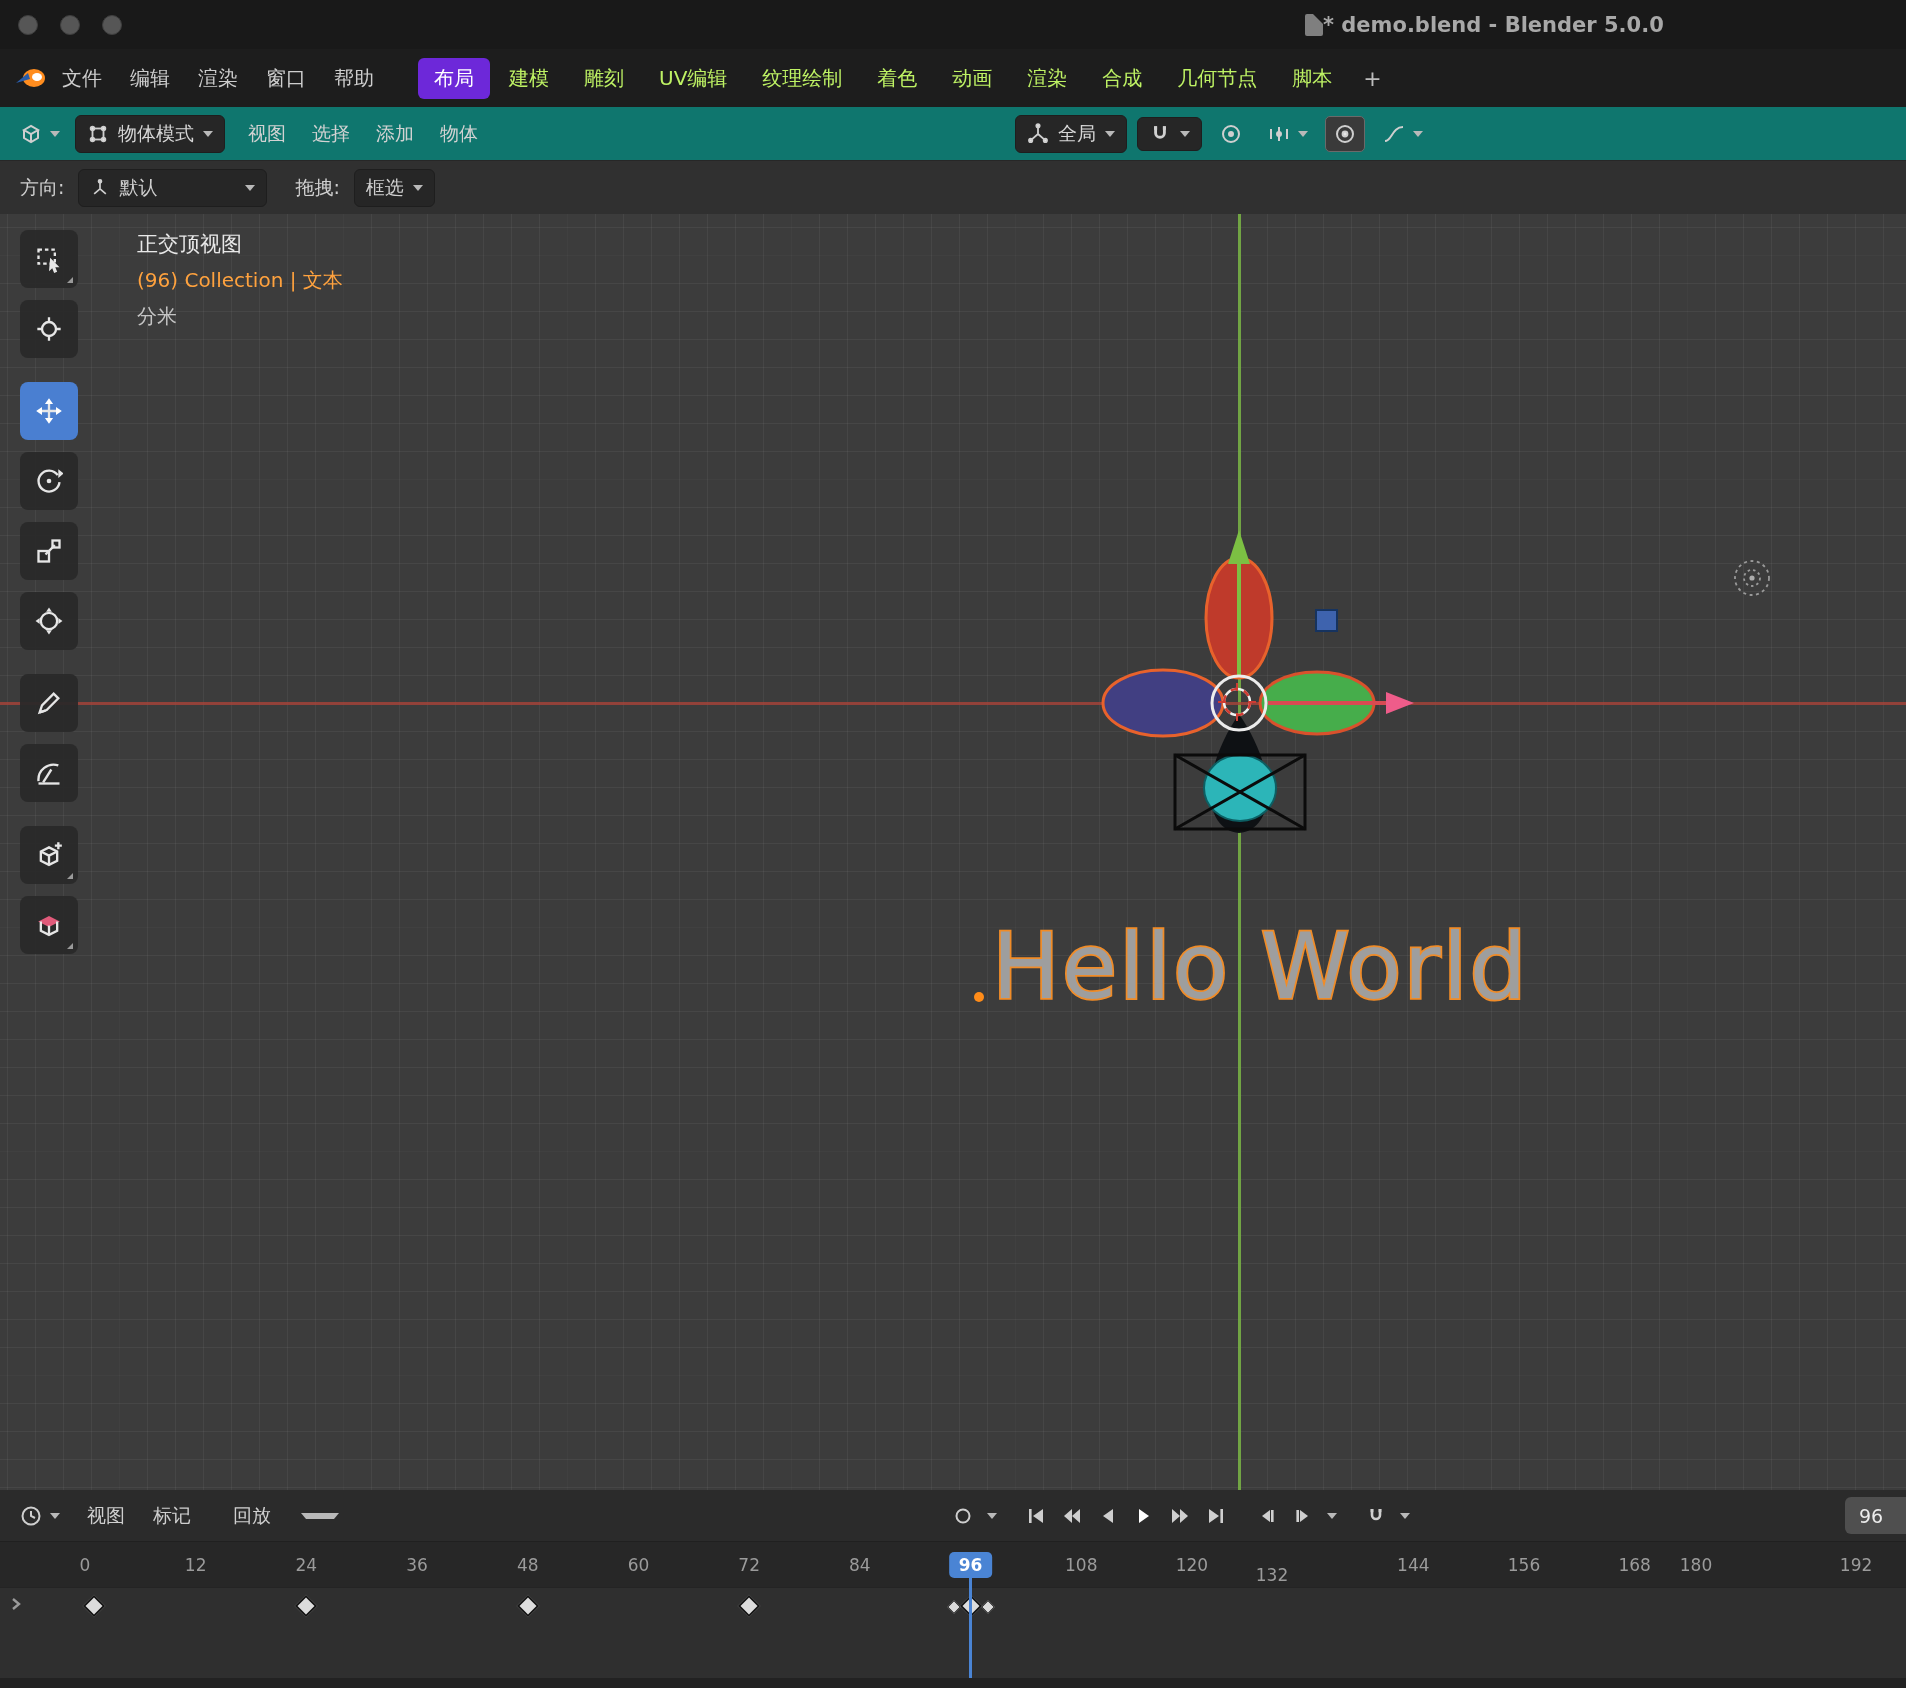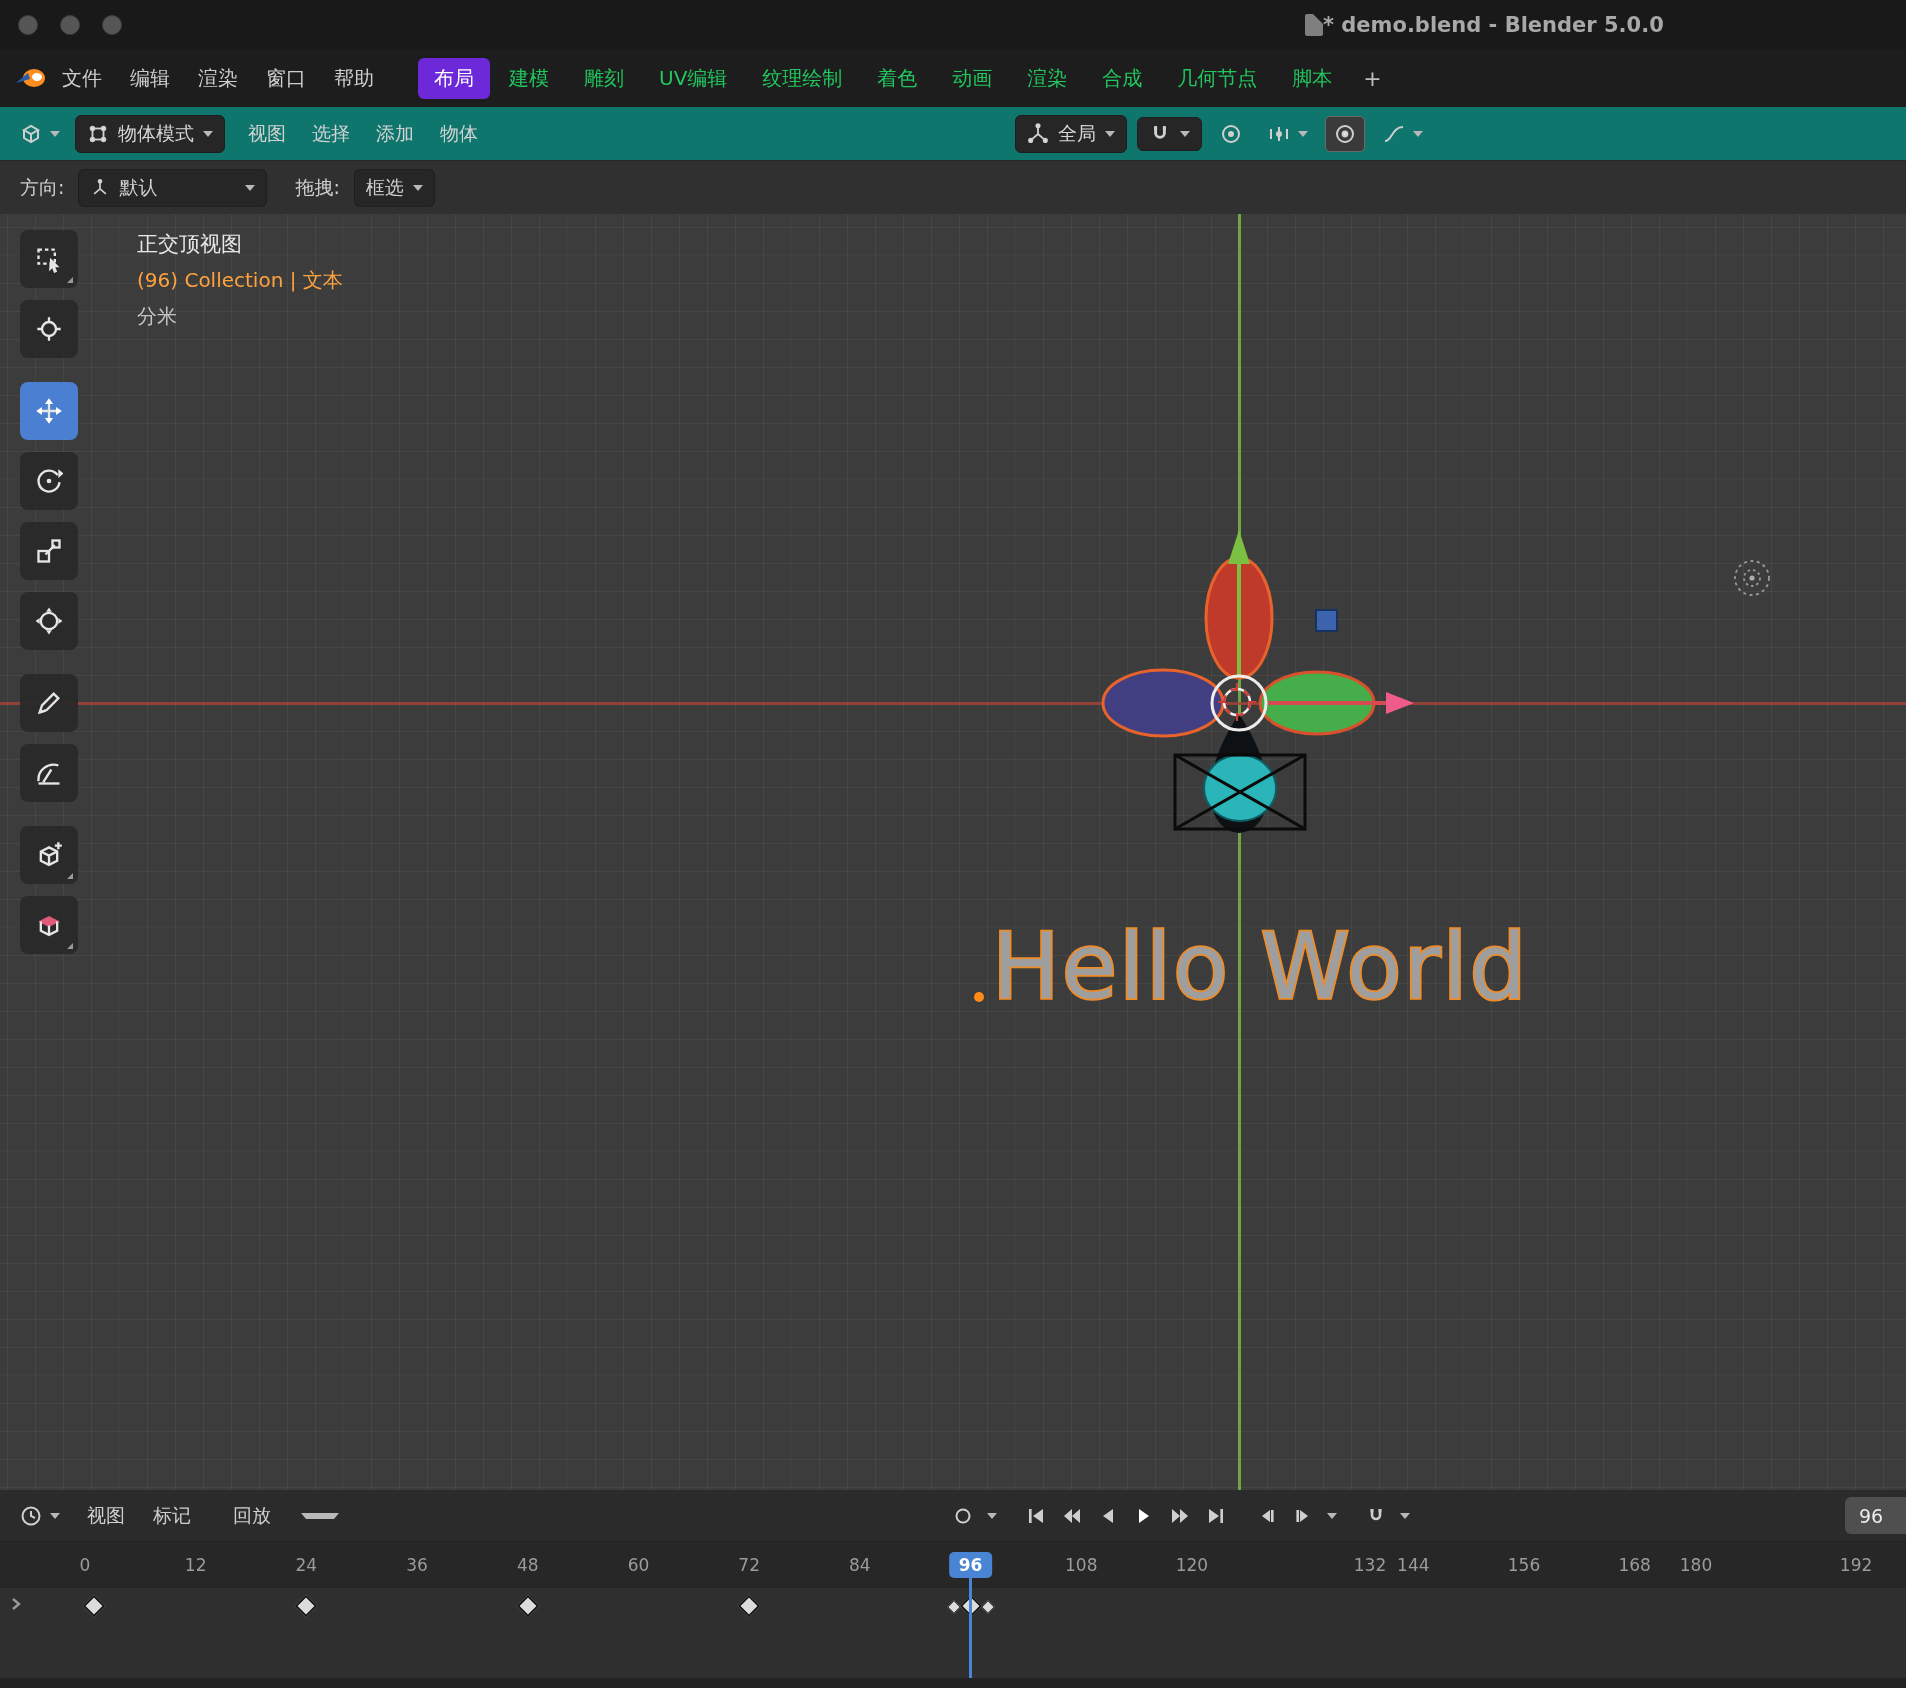--- a/index.html
+++ b/index.html
@@ -14,21 +14,21 @@
   .win-title{position:absolute;left:1305px;top:0;height:49px;display:flex;align-items:center;gap:0;
              color:#a8a8a8;font-size:21px;font-weight:bold;}
   .doc-icon{width:18px;height:22px;background:#7f7f7f;border-radius:2px;position:relative;}
   .doc-icon:after{content:"";position:absolute;right:0;top:0;border:5px solid #191919;border-left-color:transparent;border-bottom-color:transparent;}
 
   
   .menubar{position:absolute;top:49px;left:0;width:100%;height:58px;background:#1d1d1d;
            display:flex;align-items:center;padding-left:14px;box-sizing:border-box;font-size:20px;}
   .menu-item{padding:6px 14px;border-radius:5px;color:#cdcdcd;}
   .tabs{display:flex;align-items:center;gap:3px;margin-left:30px;}
-  .tab{padding:7px 16px;border-radius:6px;color:#22c55e;white-space:nowrap;}
+  .tab{padding:7px 16px;border-radius:6px;color:#bef264;white-space:nowrap;}
   .tab.active{background:#6d28d9;color:#ffffff;}
   .tab-add{padding:7px 12px;color:#bdbdbd;font-size:22px;}
 
   
   .vp-header{position:absolute;top:107px;left:0;width:100%;height:53px;background:#0f766e;
              display:flex;align-items:center;padding-left:12px;box-sizing:border-box;font-size:19px;}
   .pill{display:flex;align-items:center;gap:9px;background:#262626;border:1px solid #1e1e1e;
         border-radius:6px;padding:5px 11px;}
   .chev{width:0;height:0;border-left:5px solid transparent;border-right:5px solid transparent;
         border-top:6px solid #b9b9b9;display:inline-block;}
@@ -459,21 +459,21 @@
     <span class="ruler-label" style="left: 85px;">0</span>
         <span class="ruler-label" style="left: 195.694px;">12</span>
         <span class="ruler-label" style="left: 306.388px;">24</span>
         <span class="ruler-label" style="left: 417.082px;">36</span>
         <span class="ruler-label" style="left: 527.776px;">48</span>
         <span class="ruler-label" style="left: 638.47px;">60</span>
         <span class="ruler-label" style="left: 749.164px;">72</span>
         <span class="ruler-label" style="left: 859.858px;">84</span>
         <span class="ruler-label" style="left: 1081.25px;">108</span>
         <span class="ruler-label" style="left: 1191.94px;">120</span>
-        <span class="ruler-label" style="left: 1370px;">132</span>
+        <span class="ruler-label" style="left: 1272px; margin-top: 10px;">132</span>
         <span class="ruler-label" style="left: 1413.33px;">144</span>
         <span class="ruler-label" style="left: 1524.02px;">156</span>
         <span class="ruler-label" style="left: 1634.72px;">168</span>
         <span class="ruler-label" style="left: 1696px;">180</span>
         <span class="ruler-label" style="left: 1856.1px;">192</span>
       </div>
 
     <div class="tl-track">
       <svg class="expand-arrow" width="16" height="16" viewBox="0 0 16 16">
         <polyline points="5,3 11,8 5,13" fill="none" stroke="#9a9a9a" stroke-width="2.4"></polyline>

